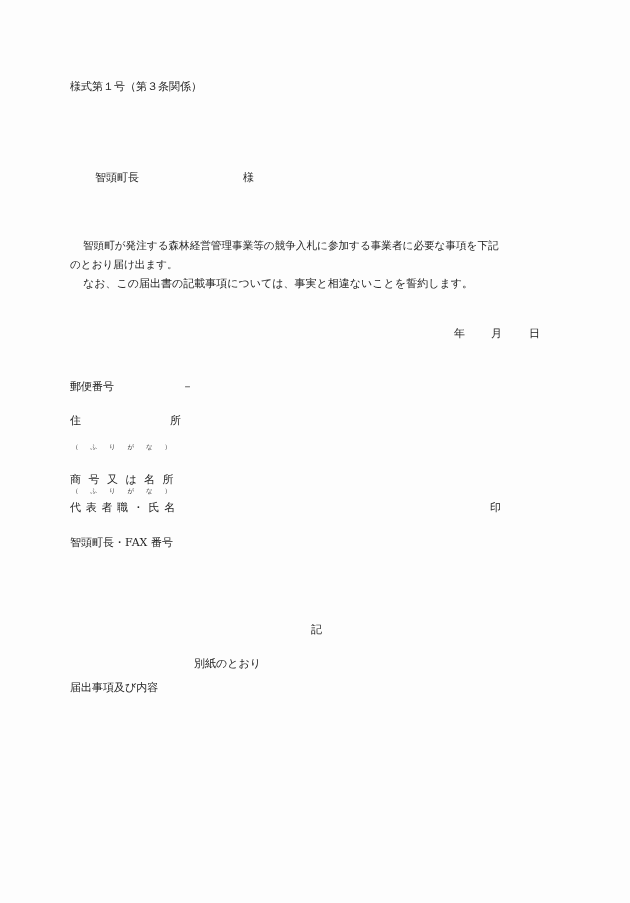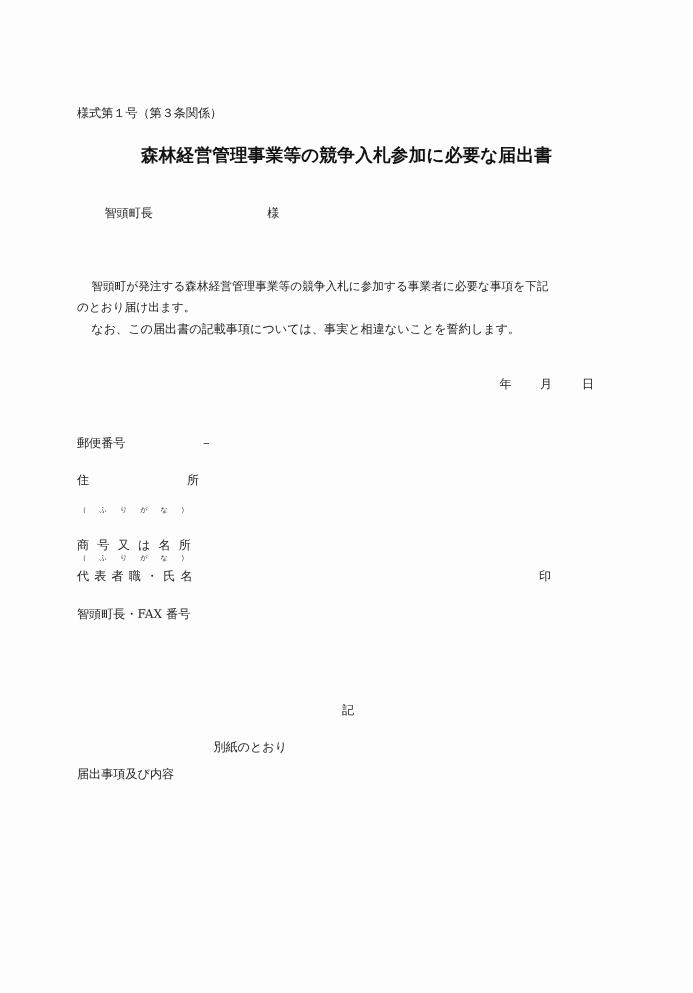--- a/index.html
+++ b/index.html
@@ -31,25 +31,24 @@
       line-height: 8px;
       color: #333;
       letter-spacing: 0;
     }
     .ruby span { display: inline-block; width: 18.5px; }
     .label-spaced span { display: inline-block; width: 18.5px; }
   </style>
 </head>
 <body>
 
-<div style="position:absolute;left:0;top:16px;width:630px;height:639px;">
+<div style="position:absolute;left:0;top:0;width:630px;height:639px;">
 
   <div class="abs small" style="left:70px;top:80px;">様式第１号（第３条関係）</div>
 
-  <div class="abs title" style="top:115px;">森林経営管理事業等の競争入札参加に必要な届出書</div>
 
   <div class="abs small" style="left:95px;top:171px;">智頭町長</div>
   <div class="abs small" style="left:243px;top:171px;">様</div>
 
   <div>
     <div class="abs body-text" style="left:83px;top:236px;font-size:10.6px;">智頭町が発注する森林経営管理事業等の競争入札に参加する事業者に必要な事項を下記</div>
     <div class="abs body-text" style="left:70px;top:255px;font-size:10.6px;">のとおり届け出ます。</div>
     <div class="abs body-text" style="left:83px;top:274px;font-size:11px;">なお、この届出書の記載事項については、事実と相違ないことを誓約します。</div>
   </div>
 

